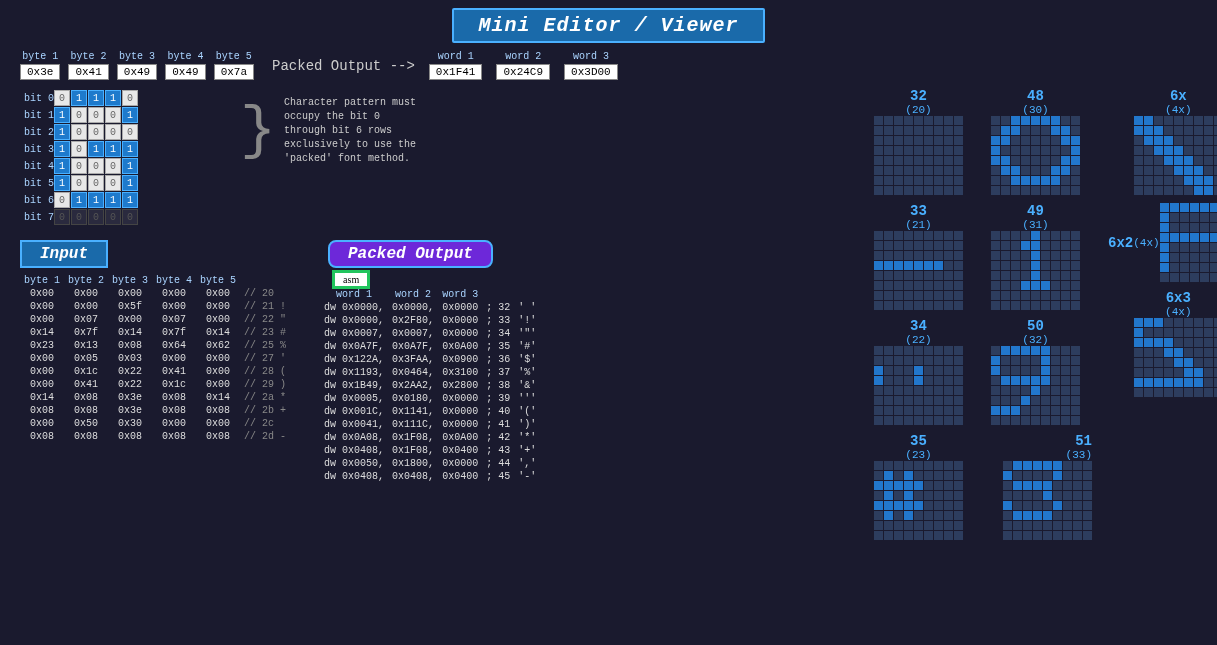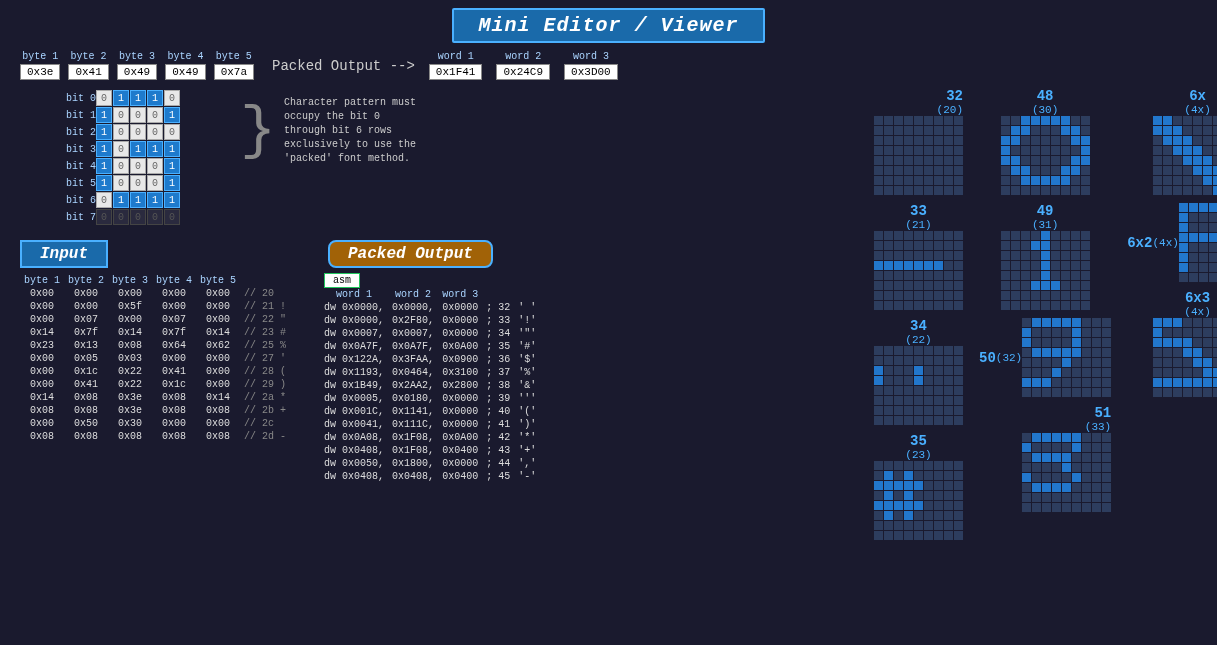--- a/index.html
+++ b/index.html
@@ -87,21 +87,20 @@
     .bit-row {
       display: flex;
       align-items: center;
       margin-bottom: 1px;
     }
 
     .bit-row-label {
       color: #aad4ff;
       width: 30px;
       font-size: 10px;
-      margin-left: 42px;
     }
 
     .bit-cells {
       display: flex;
       gap: 1px;
     }
 
     .bit-cell {
       width: 16px;
       height: 16px;
@@ -157,21 +156,21 @@
       color: #fff;
       font-size: 16px;
       font-style: italic;
       font-weight: bold;
       display: inline-block;
       margin: 8px 0 4px 0;
     }
 
     
     .packed-output-box {
-      background: #a16207;
+      background: #6d28d9;
       border: 2px solid #4ab0ff;
       border-radius: 8px;
       padding: 3px 18px;
       color: #fff;
       font-size: 16px;
       font-style: italic;
       font-weight: bold;
       display: inline-block;
       margin: 8px 0 4px 0;
     }
@@ -196,25 +195,26 @@
     }
 
     table.data-table td.comment {
       color: #888;
       text-align: left;
     }
 
     .asm-tab {
       background: white;
       color: #000;
-      border: 1px solid #22c55e;
+      border: 3px solid #22c55e;
       padding: 1px 8px;
       font-size: 10px;
       align-self: flex-start;
-      margin-left: 4px;
+      margin-left: 12px;
+      font-family: Liberation Serif, serif;
     }
 
     
     .page-layout {
       display: flex;
       flex-direction: column;
       height: 100%;
     }
 
     .main-area {
@@ -638,21 +638,21 @@
                   <td>'-'</td>
                 </tr>
               </tbody>
           </table>
         </div>
       </div>
     </div>
 
     <div class="right-area" id="char-previews-container">
     <div style="display: flex; flex-direction: column; gap: 8px;">
-          <div style="display: flex; flex-direction: column; align-items: flex-end;">
+          <div style="display: flex; flex-direction: column; align-items: center;">
             <div class="char-id">32</div>
             <div class="char-id-sub">(20)</div>
             <div class="pxgrid">
               <div class="p"></div>
               <div class="p"></div>
               <div class="p"></div>
               <div class="p"></div>
               <div class="p"></div>
               <div class="p"></div>
               <div class="p"></div>
@@ -1108,21 +1108,21 @@
               <div class="p"></div>
               <div class="p"></div>
               <div class="p"></div>
               <div class="p"></div>
               <div class="p"></div>
               <div class="p"></div>
               <div class="p"></div>
               <div class="p"></div>
             </div>
           </div>
-          <div style="display: flex; align-items: center; justify-content: space-between;">
+          <div style="display: flex; flex-direction: column; align-items: center; justify-content: space-between;">
             <div class="char-id">50</div>
             <div class="char-id-sub">(32)</div>
             <div class="pxgrid">
               <div class="p"></div>
               <div class="p x"></div>
               <div class="p x"></div>
               <div class="p x"></div>
               <div class="p x"></div>
               <div class="p x"></div>
               <div class="p"></div>

